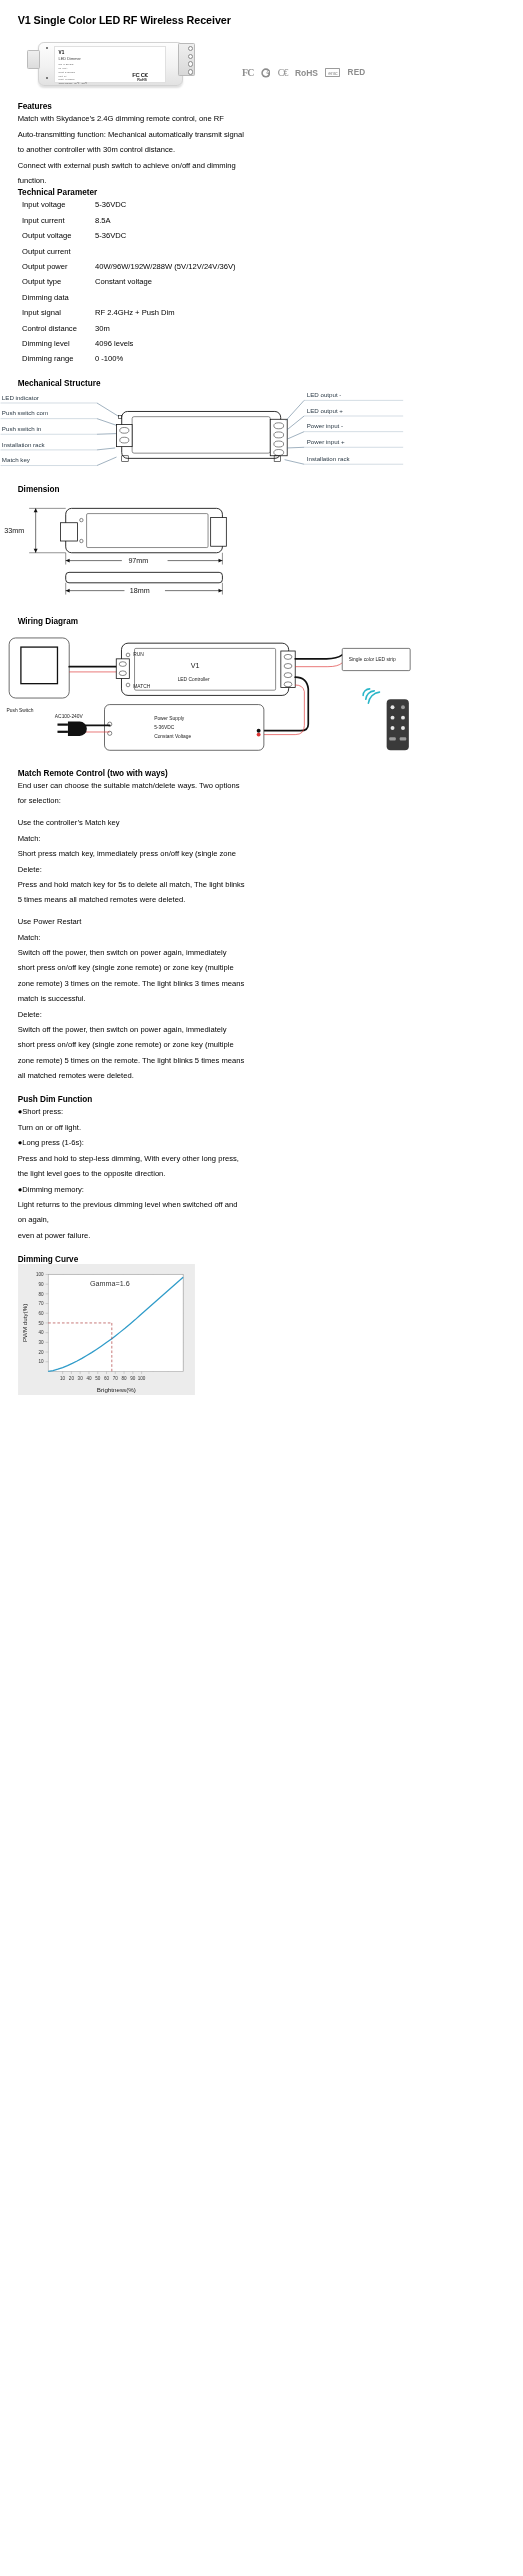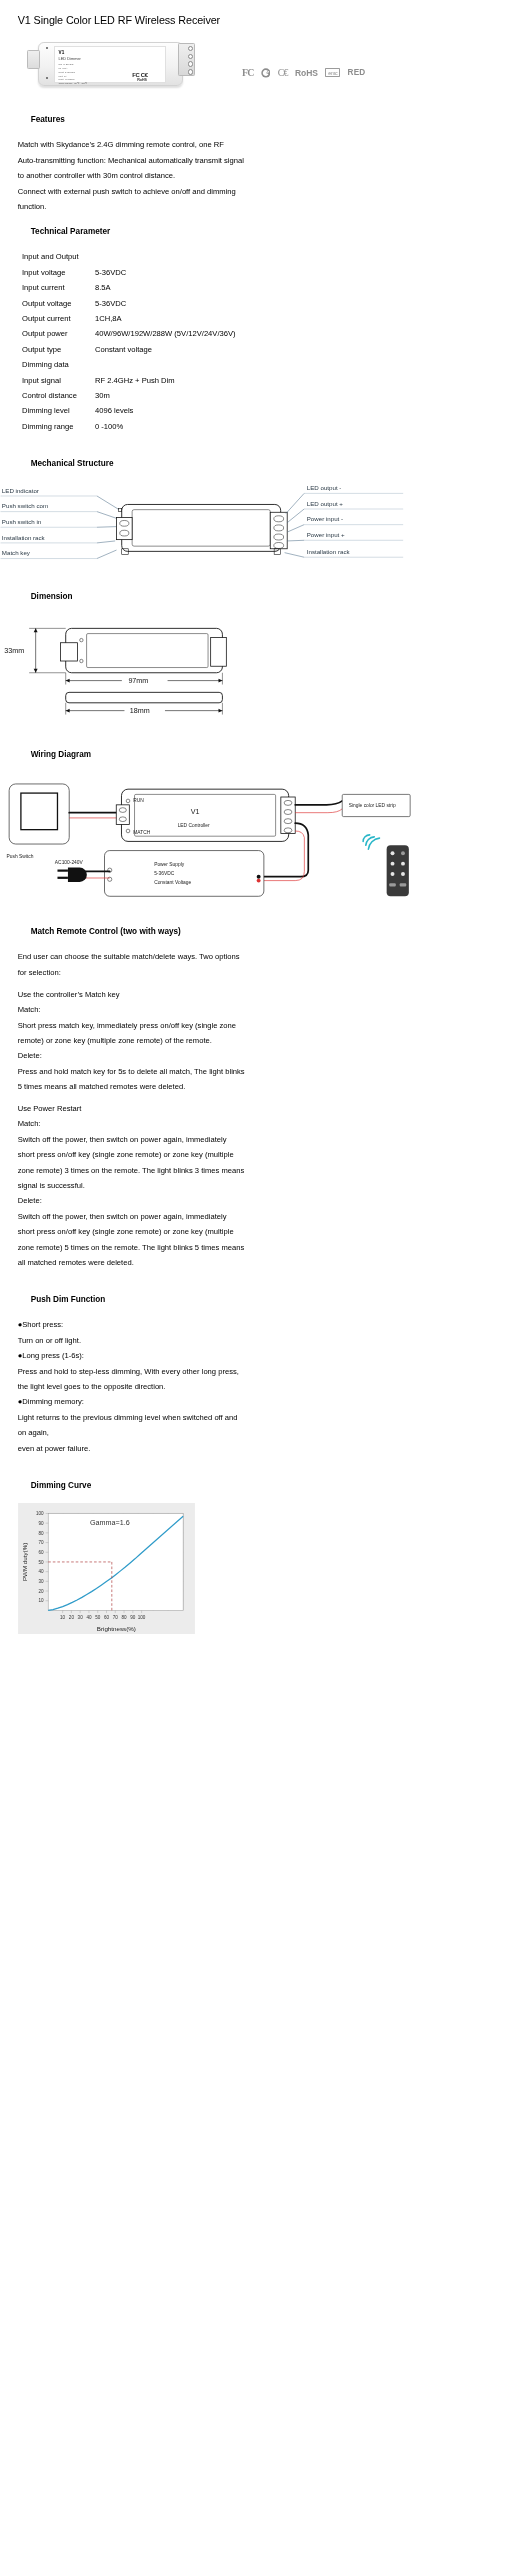--- a/index.html
+++ b/index.html
@@ -7,21 +7,21 @@
   body {
     width: 523px;
     background: #ffffff;
     font-family: "Liberation Sans", sans-serif;
     color: #000000;
   }
   .page { width: 523px; padding: 0 0 19.6px 0; position: relative; }
 
   .title {
     font-size: 10.8px;
-    font-weight: normal;
+    font-weight: bold;
     padding: 14.4px 0 0 17.7px;
     letter-spacing: -0.1px;
   }
 
   
   .hero { position: relative; height: 72px; margin-top: 3.9px; }
 
   .product-photo {
     position: absolute; left: 15.7px; top: 5.2px;
     width: 183px; height: 58px;
@@ -69,21 +69,21 @@
   .cert-rohs { font-size: 8.5px; font-weight: bold; }
   .cert-emc {
     font-size: 5.2px; border: 0.7px solid #9b9b9b; padding: 0.7px 2px;
     border-radius: 0.7px; letter-spacing: -0.2px;
   }
   .cert-red { font-size: 8.2px; font-weight: bold; letter-spacing: 0.2px; }
 
   
   h2.sec {
     font-size: 8.2px; font-weight: bold;
-    margin: 13px; padding: 0 0 0 17.7px;
+    margin: 0; padding: 0 0 0 17.7px;
   }
   .para { font-size: 7.6px; line-height: 15.4px; padding-left: 17.7px; }
   .spacer-sm { height: 6.5px; }
   .spacer-md { height: 11.8px; }
 
   
   .spec-row { display: flex; font-size: 7.6px; line-height: 15.4px; padding-left: 22px; }
   .spec-k { width: 73px; flex: 0 0 73px; }
   .spec-v { flex: 1 1 auto; }
   .spec-single { font-size: 7.6px; line-height: 15.4px; padding-left: 22px; }
@@ -176,37 +176,35 @@
   </div>
 
   <h2 class="sec">Features</h2>
   <div class="para">Match with Skydance’s 2.4G dimming remote control, one RF</div>
   <div class="para">Auto-transmitting function: Mechanical automatically transmit signal</div>
   <div class="para">to another controller with 30m control distance.</div>
   <div class="para">Connect with external push switch to achieve on/off and dimming</div>
   <div class="para">function.</div>
 
   <h2 class="sec">Technical Parameter</h2>
-  <div class="spec-single">Input and Output</div>
 
   <div class="spec-row">
     <div class="spec-k">Input voltage</div>
     <div class="spec-v">5-36VDC</div>
   </div>
   <div class="spec-row">
     <div class="spec-k">Input current</div>
     <div class="spec-v">8.5A</div>
   </div>
   <div class="spec-row">
     <div class="spec-k">Output voltage</div>
     <div class="spec-v">5-36VDC</div>
   </div>
   <div class="spec-row">
     <div class="spec-k">Output current</div>
-    <div class="spec-v">1CH,8A</div>
   </div>
   <div class="spec-row">
     <div class="spec-k">Output power</div>
     <div class="spec-v">40W/96W/192W/288W (5V/12V/24V/36V)</div>
   </div>
   <div class="spec-row">
     <div class="spec-k">Output type</div>
     <div class="spec-v">Constant voltage</div>
   </div>
 
@@ -402,31 +400,30 @@
 
   <div class="spacer-md"></div>
 
   <h2 class="sec">Match Remote Control (two with ways)</h2>
   <div class="para">End user can choose the suitable match/delete ways. Two options</div>
   <div class="para">for selection:</div>
   <div class="spacer-sm"></div>
   <div class="para">Use the controller’s Match key</div>
   <div class="para">Match:</div>
   <div class="para">Short press match key,  immediately  press  on/off key (single zone</div>
-  <div class="para">remote) or zone key (multiple zone remote) of the remote.</div>
   <div class="para">Delete:</div>
   <div class="para">Press and hold match key for 5s to delete all match, The light blinks</div>
   <div class="para">5 times means all matched remotes were deleted.</div>
   <div class="spacer-sm"></div>
   <div class="para">Use Power Restart</div>
   <div class="para">Match:</div>
   <div class="para">Switch off the power, then switch on power again, immediately</div>
   <div class="para">short press on/off key (single zone remote) or zone key (multiple</div>
   <div class="para">zone remote) 3 times on the remote. The light blinks 3 times means</div>
-  <div class="para">signal is successful.</div>
+  <div class="para">match is successful.</div>
   <div class="para">Delete:</div>
   <div class="para">Switch off the power, then switch on power again, immediately</div>
   <div class="para">short press on/off key (single zone remote) or zone key (multiple</div>
   <div class="para">zone remote) 5 times on the remote. The light blinks 5 times means</div>
   <div class="para">all matched remotes were deleted.</div>
 
   <div class="spacer-md"></div>
 
   <h2 class="sec">Push Dim Function</h2>
   <div class="para">●Short press:</div>

